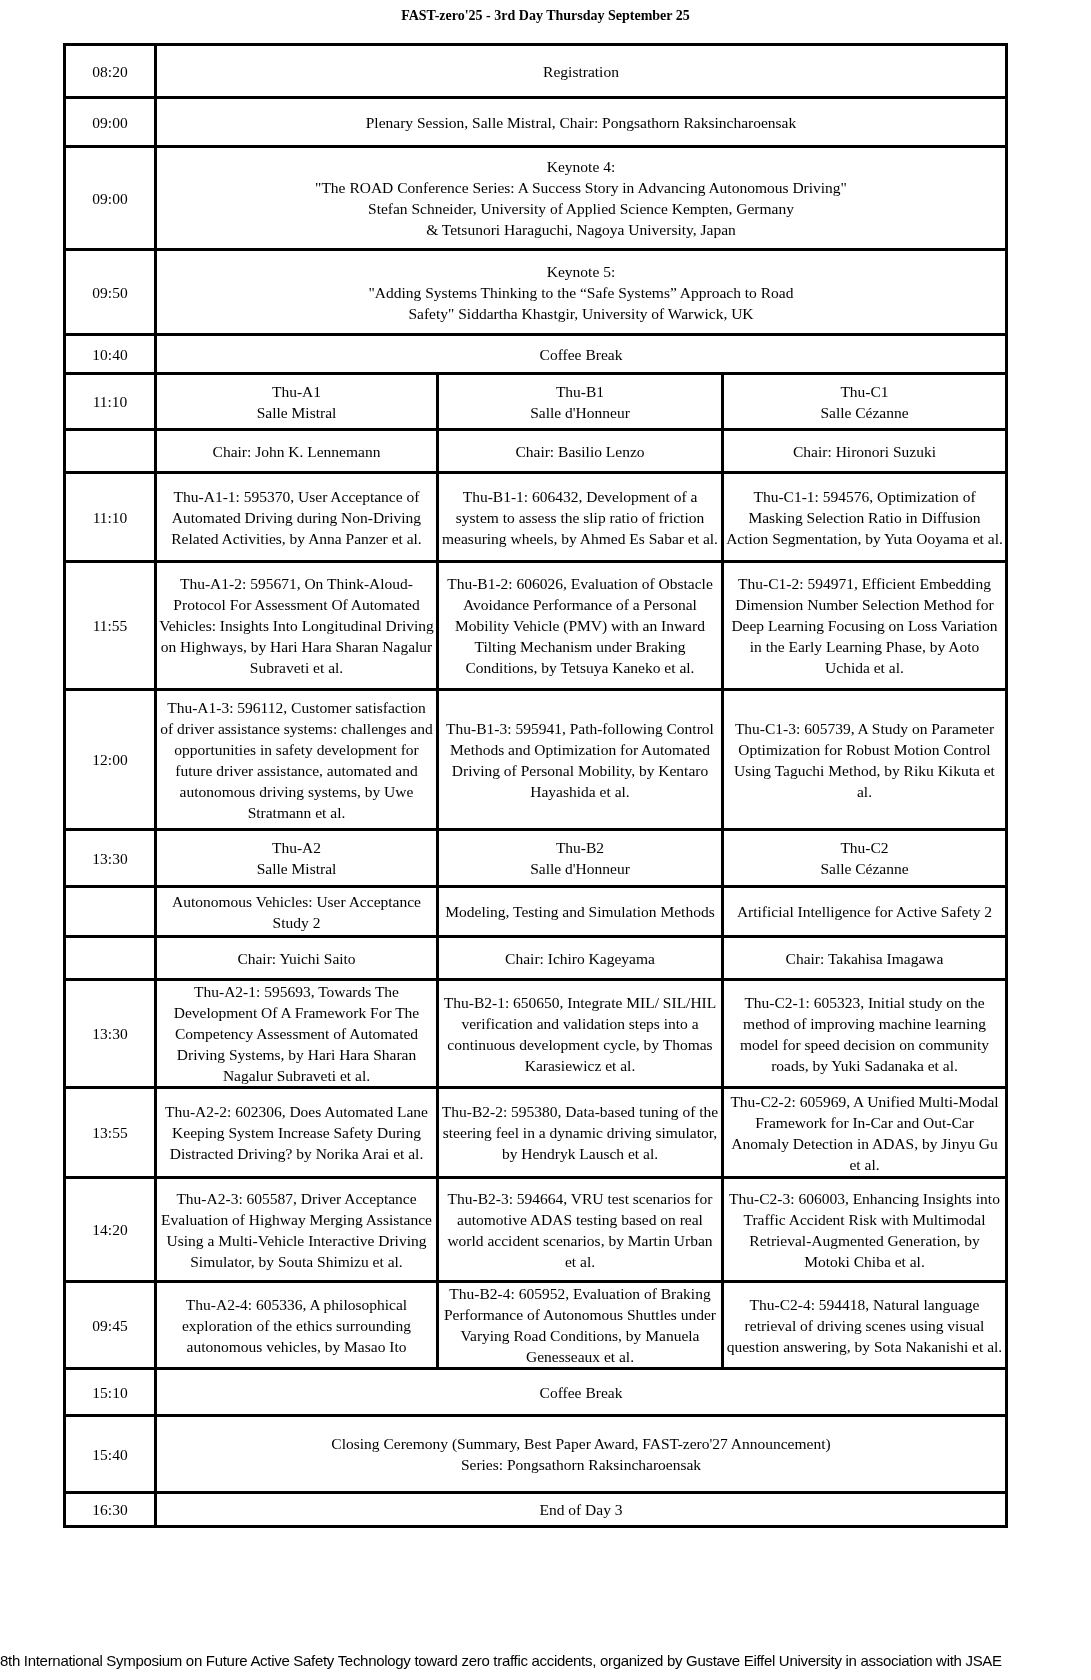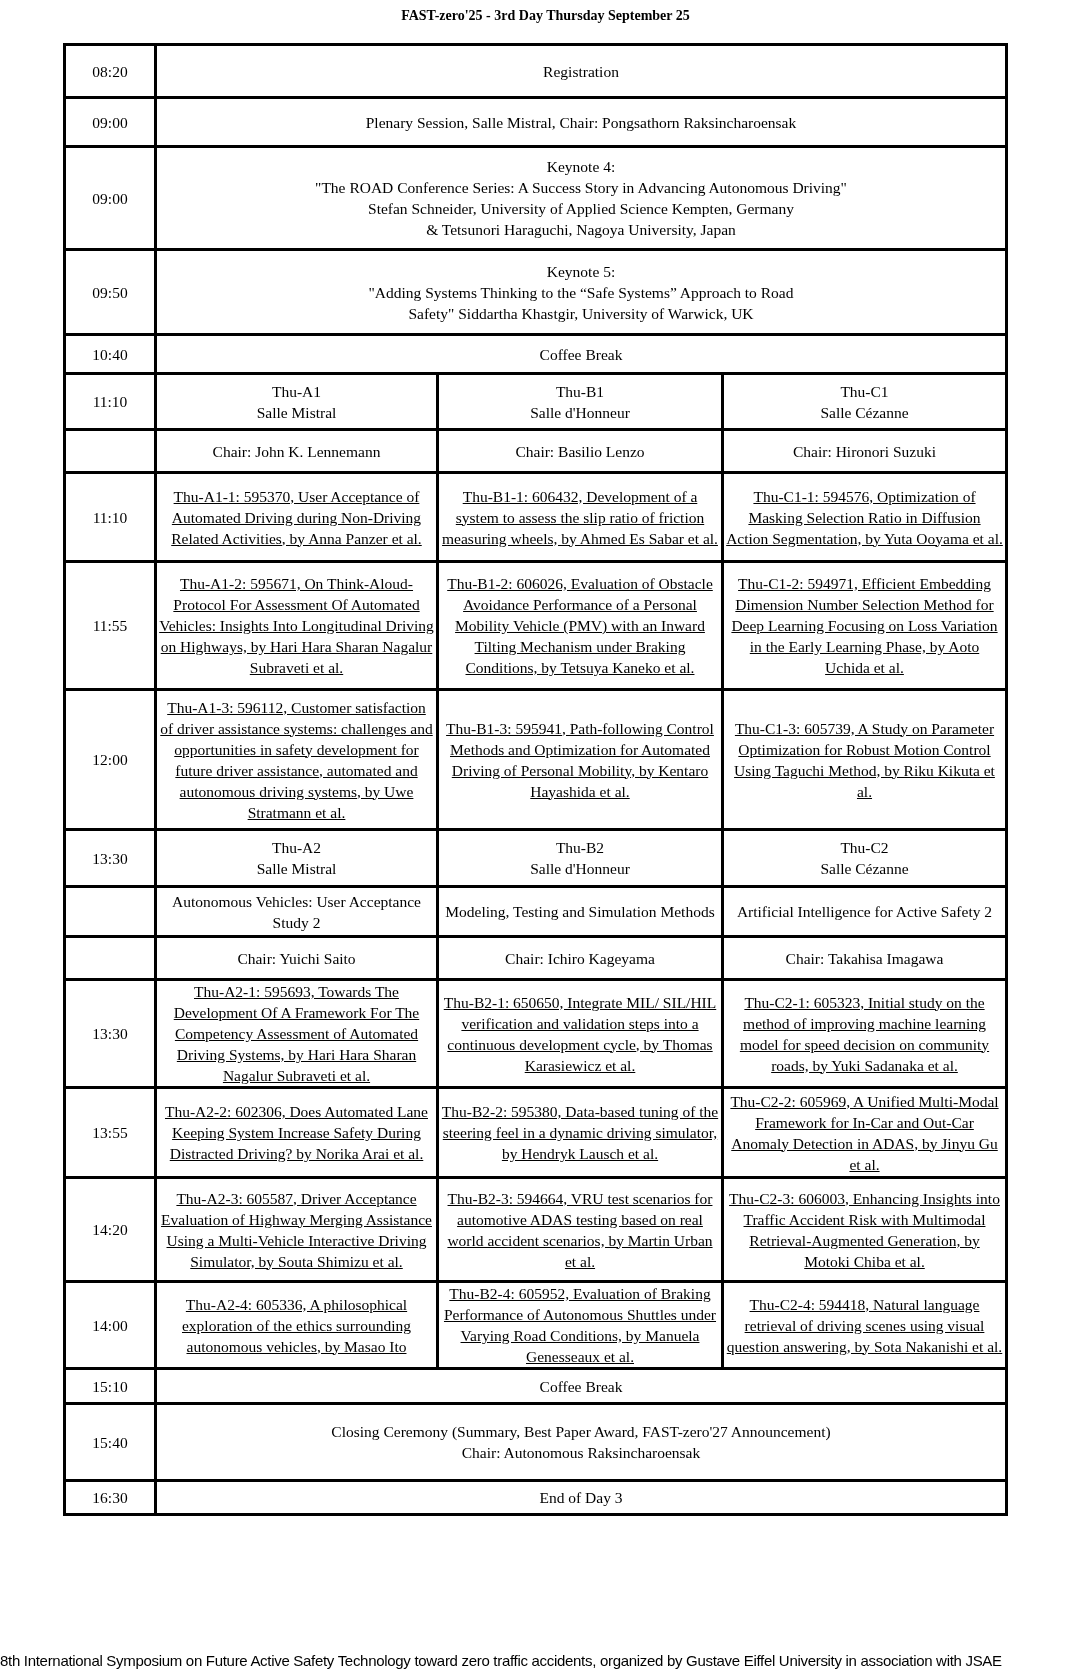--- a/index.html
+++ b/index.html
@@ -5,21 +5,21 @@
   html, body { margin: 0; padding: 0; background: #ffffff; }
   body { width: 1091px; height: 1680px; position: relative; overflow: hidden; color: #000; font-family: "Liberation Serif", "DejaVu Serif", serif; }
   .page-title { position: absolute; left: 0; top: 8px; width: 1091px; text-align: center; font-weight: bold; font-size: 14px; letter-spacing: 0; }
   table.sched { position: absolute; left: 63px; top: 43px; width: 942px; border-collapse: collapse; table-layout: fixed; }
   table.sched td { border: 3px solid #000; padding: 0 2px; text-align: center; vertical-align: middle; font-size: 15.5px; line-height: 21px; }
   td.time { text-align: left; padding-right: 2px !important; font-size: 16px; border-radius: 16px; }
   td.thin-top { border-top-width: 2px !important; }
   .b { font-weight: normal; }
   .big { font-size: 17px; line-height: 24px; }
   .room { font-size: 17px; line-height: 24px; }
-  .paper { font-size: 15px; line-height: 21px; text-decoration: underline; }
+  .paper { font-size: 15px; line-height: 21px; }
   .footer { position: absolute; left: 0; top: 1652px; width: 1091px; text-align: left; font-family: "Liberation Sans", "DejaVu Sans", sans-serif; font-size: 15px; white-space: nowrap; letter-spacing: -0.3px; }
 </style>
 </head>
 <body>
 
 <div class="page-title">FAST-zero'25 - 3rd Day Thursday September 25</div>
 
 <table class="sched">
   <colgroup>
     <col style="width:91px">
@@ -143,36 +143,36 @@
       <td class="paper">Thu-B2-2: 595380, Data-based tuning of the steering feel in a dynamic driving simulator, by Hendryk Lausch et al.</td>
       <td class="paper">Thu-C2-2: 605969, A Unified Multi-Modal Framework for In-Car and Out-Car Anomaly Detection in ADAS, by Jinyu Gu et al.</td>
     </tr>
     <tr style="height:104px">
       <td class="time">14:20</td>
       <td class="paper">Thu-A2-3: 605587, Driver Acceptance Evaluation of Highway Merging Assistance Using a Multi-Vehicle Interactive Driving Simulator, by Souta Shimizu et al.</td>
       <td class="paper">Thu-B2-3: 594664, VRU test scenarios for automotive ADAS testing based on real world accident scenarios, by Martin Urban et al.</td>
       <td class="paper">Thu-C2-3: 606003, Enhancing Insights into Traffic Accident Risk with Multimodal Retrieval-Augmented Generation, by Motoki Chiba et al.</td>
     </tr>
     <tr style="height:80px">
-      <td class="time">14:00</td>
+      <td class="time">09:45</td>
       <td class="paper">Thu-A2-4: 605336, A philosophical exploration of the ethics surrounding autonomous vehicles, by Masao Ito</td>
       <td class="paper">Thu-B2-4: 605952, Evaluation of Braking Performance of Autonomous Shuttles under Varying Road Conditions, by Manuela Genesseaux et al.</td>
       <td class="paper">Thu-C2-4: 594418, Natural language retrieval of driving scenes using visual question answering, by Sota Nakanishi et al.</td>
     </tr>
 
-    <tr style="height:35px">
+    <tr style="height:47px">
       <td class="time">15:10</td>
       <td colspan="3" class="b big">Coffee Break</td>
     </tr>
 
     <tr style="height:77px">
       <td class="time">15:40</td>
       <td colspan="3" class="b big">
         <div>Closing Ceremony (Summary, Best Paper Award, FAST-zero'27 Announcement)</div>
-        <div>Chair: Autonomous Raksincharoensak</div>
+        <div>Series: Pongsathorn Raksincharoensak</div>
       </td>
     </tr>
 
     <tr style="height:34px">
       <td class="time" style="border-right-width:3px">16:30</td>
       <td colspan="3" class="big" style="font-weight:normal">End of Day 3</td>
     </tr>
   </tbody>
 </table>
 

